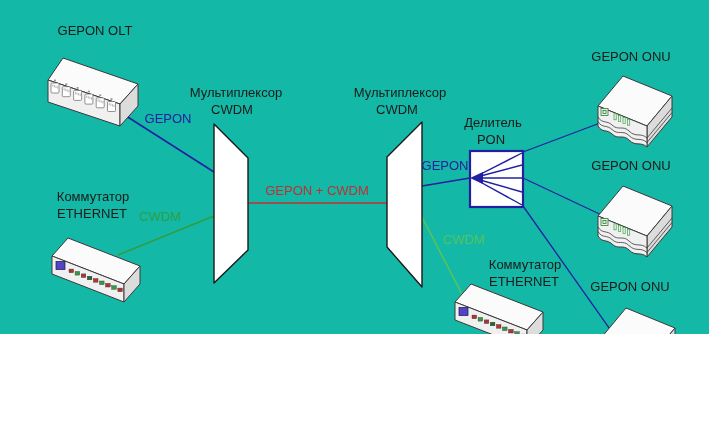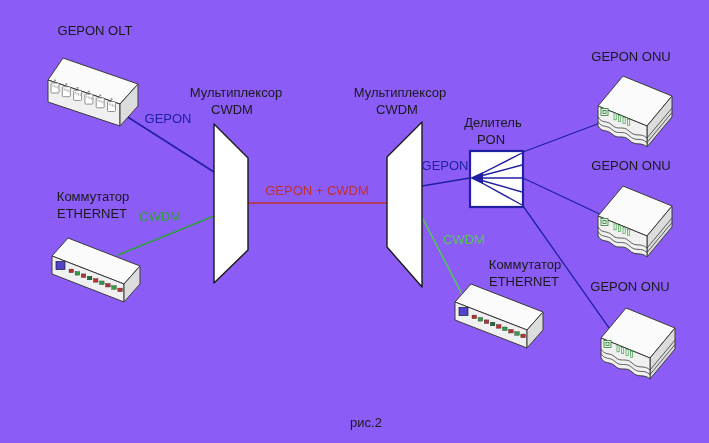--- a/index.html
+++ b/index.html
@@ -1,16 +1,16 @@
 <!DOCTYPE html>
 <html><head>
 <meta charset="utf-8">
 <style>
   html,body{margin:0;padding:0;background:#ffffff;}
-  .stage{position:relative;width:709px;height:443px;background:#8b5cf6;overflow:hidden;}
+  .stage{position:relative;width:709px;height:334px;background:#14b8a6;overflow:hidden;}
   svg{display:block;}
   .lbl{font-family:"Liberation Sans",sans-serif;font-size:13px;}
   .link{fill:none;stroke-width:1.6;}
   .thin{stroke-width:1.3;}
   .face-top{fill:#fbfbfb;stroke:#3a3a3a;stroke-width:1;stroke-linejoin:round;}
   .face-front{fill:#f0f0f0;stroke:#3a3a3a;stroke-width:1;stroke-linejoin:round;}
   .face-side{fill:#dcdcdc;stroke:#3a3a3a;stroke-width:1;stroke-linejoin:round;}
   .mux{fill:#ffffff;stroke:#1a1a1a;stroke-width:1.4;stroke-linejoin:round;}
   .port-body{fill:#ffffff;stroke:#666;stroke-width:.7;}
   .port-pins{stroke:#8a8a8a;stroke-width:.6;fill:none;}

